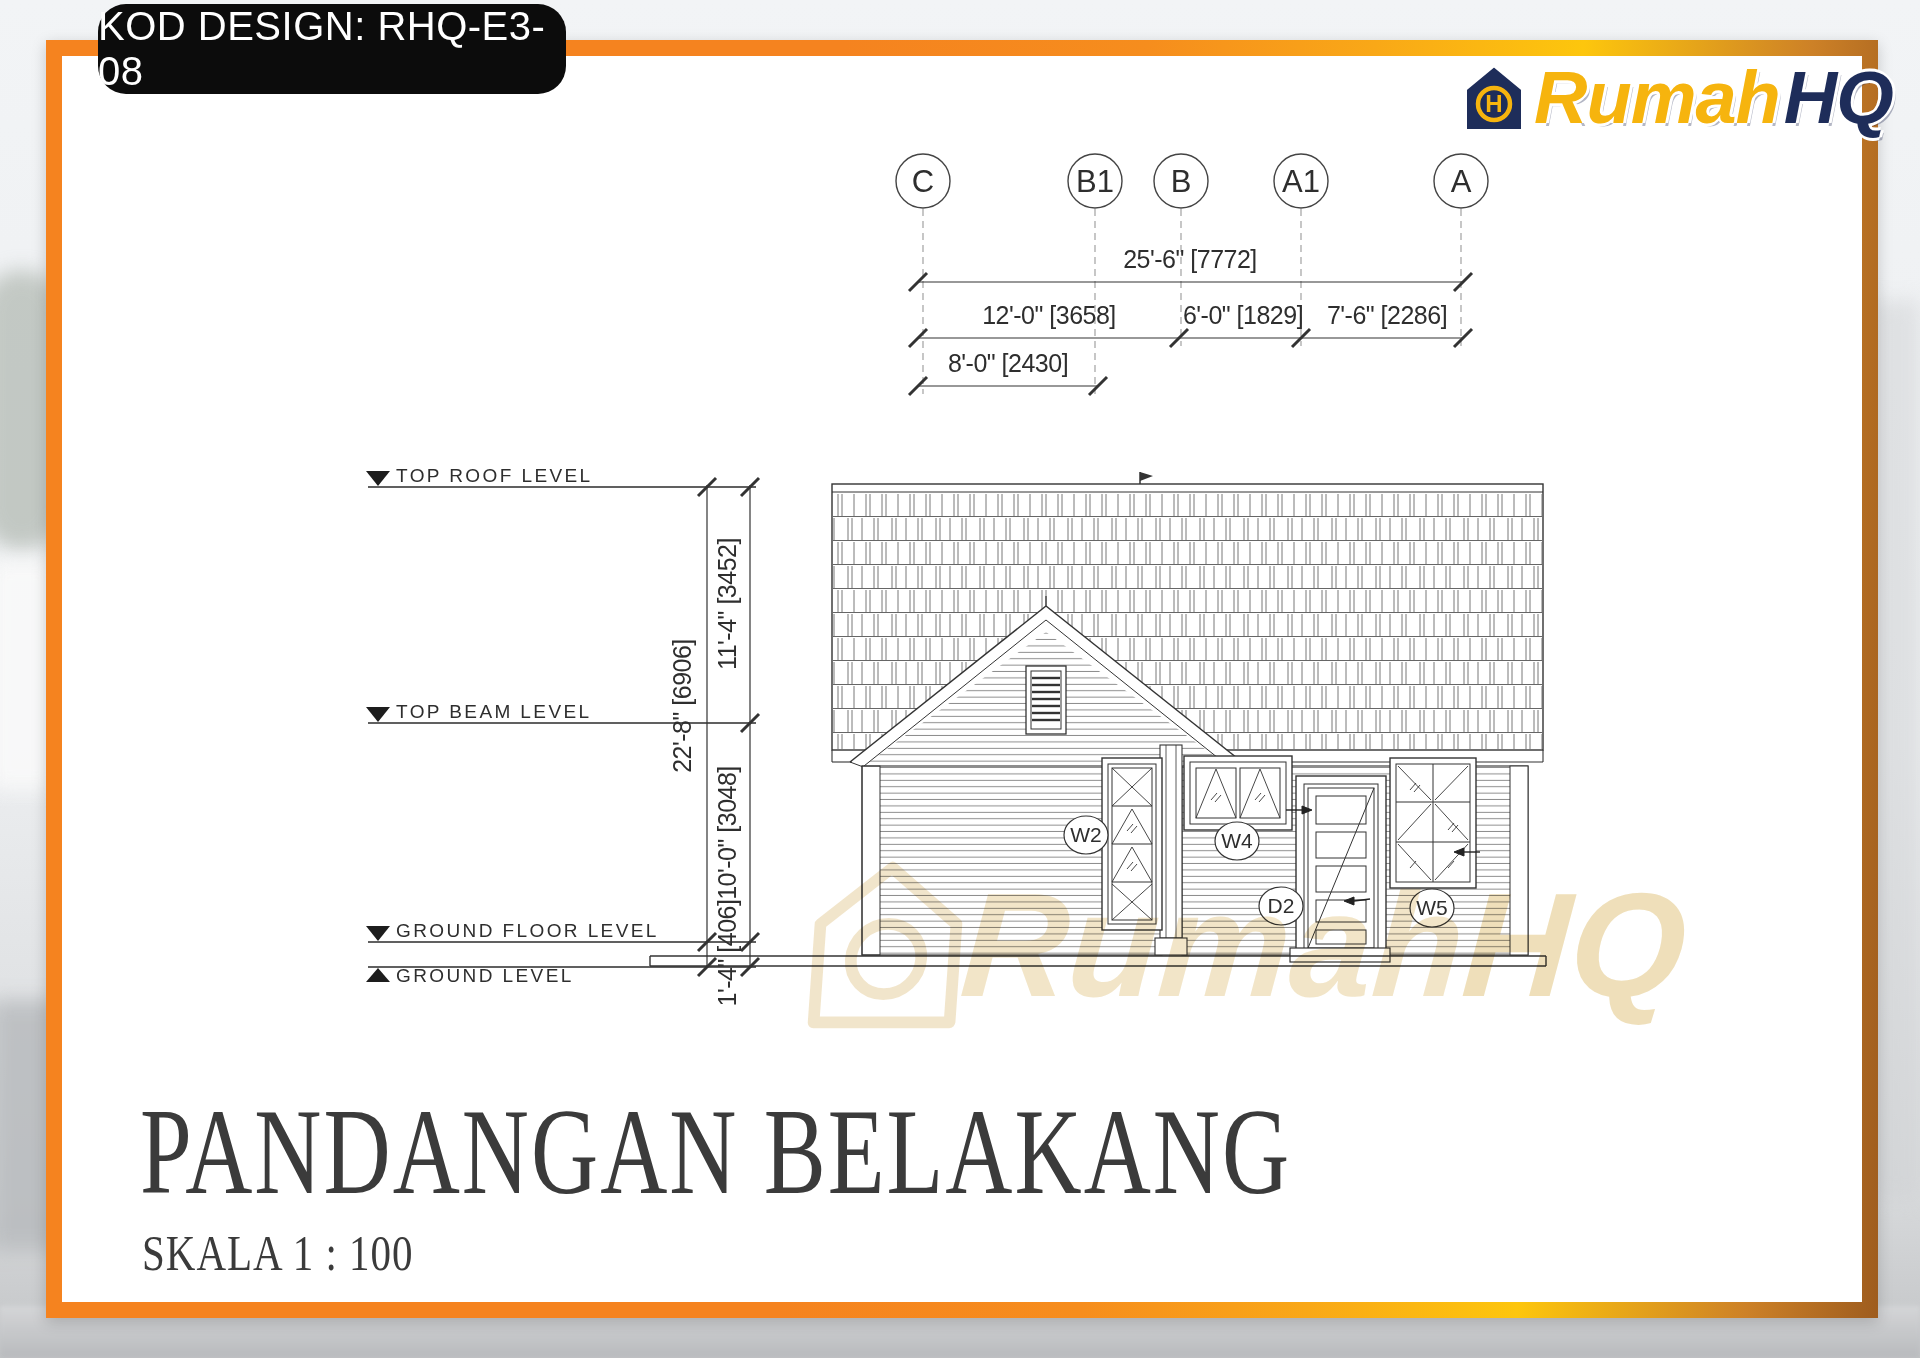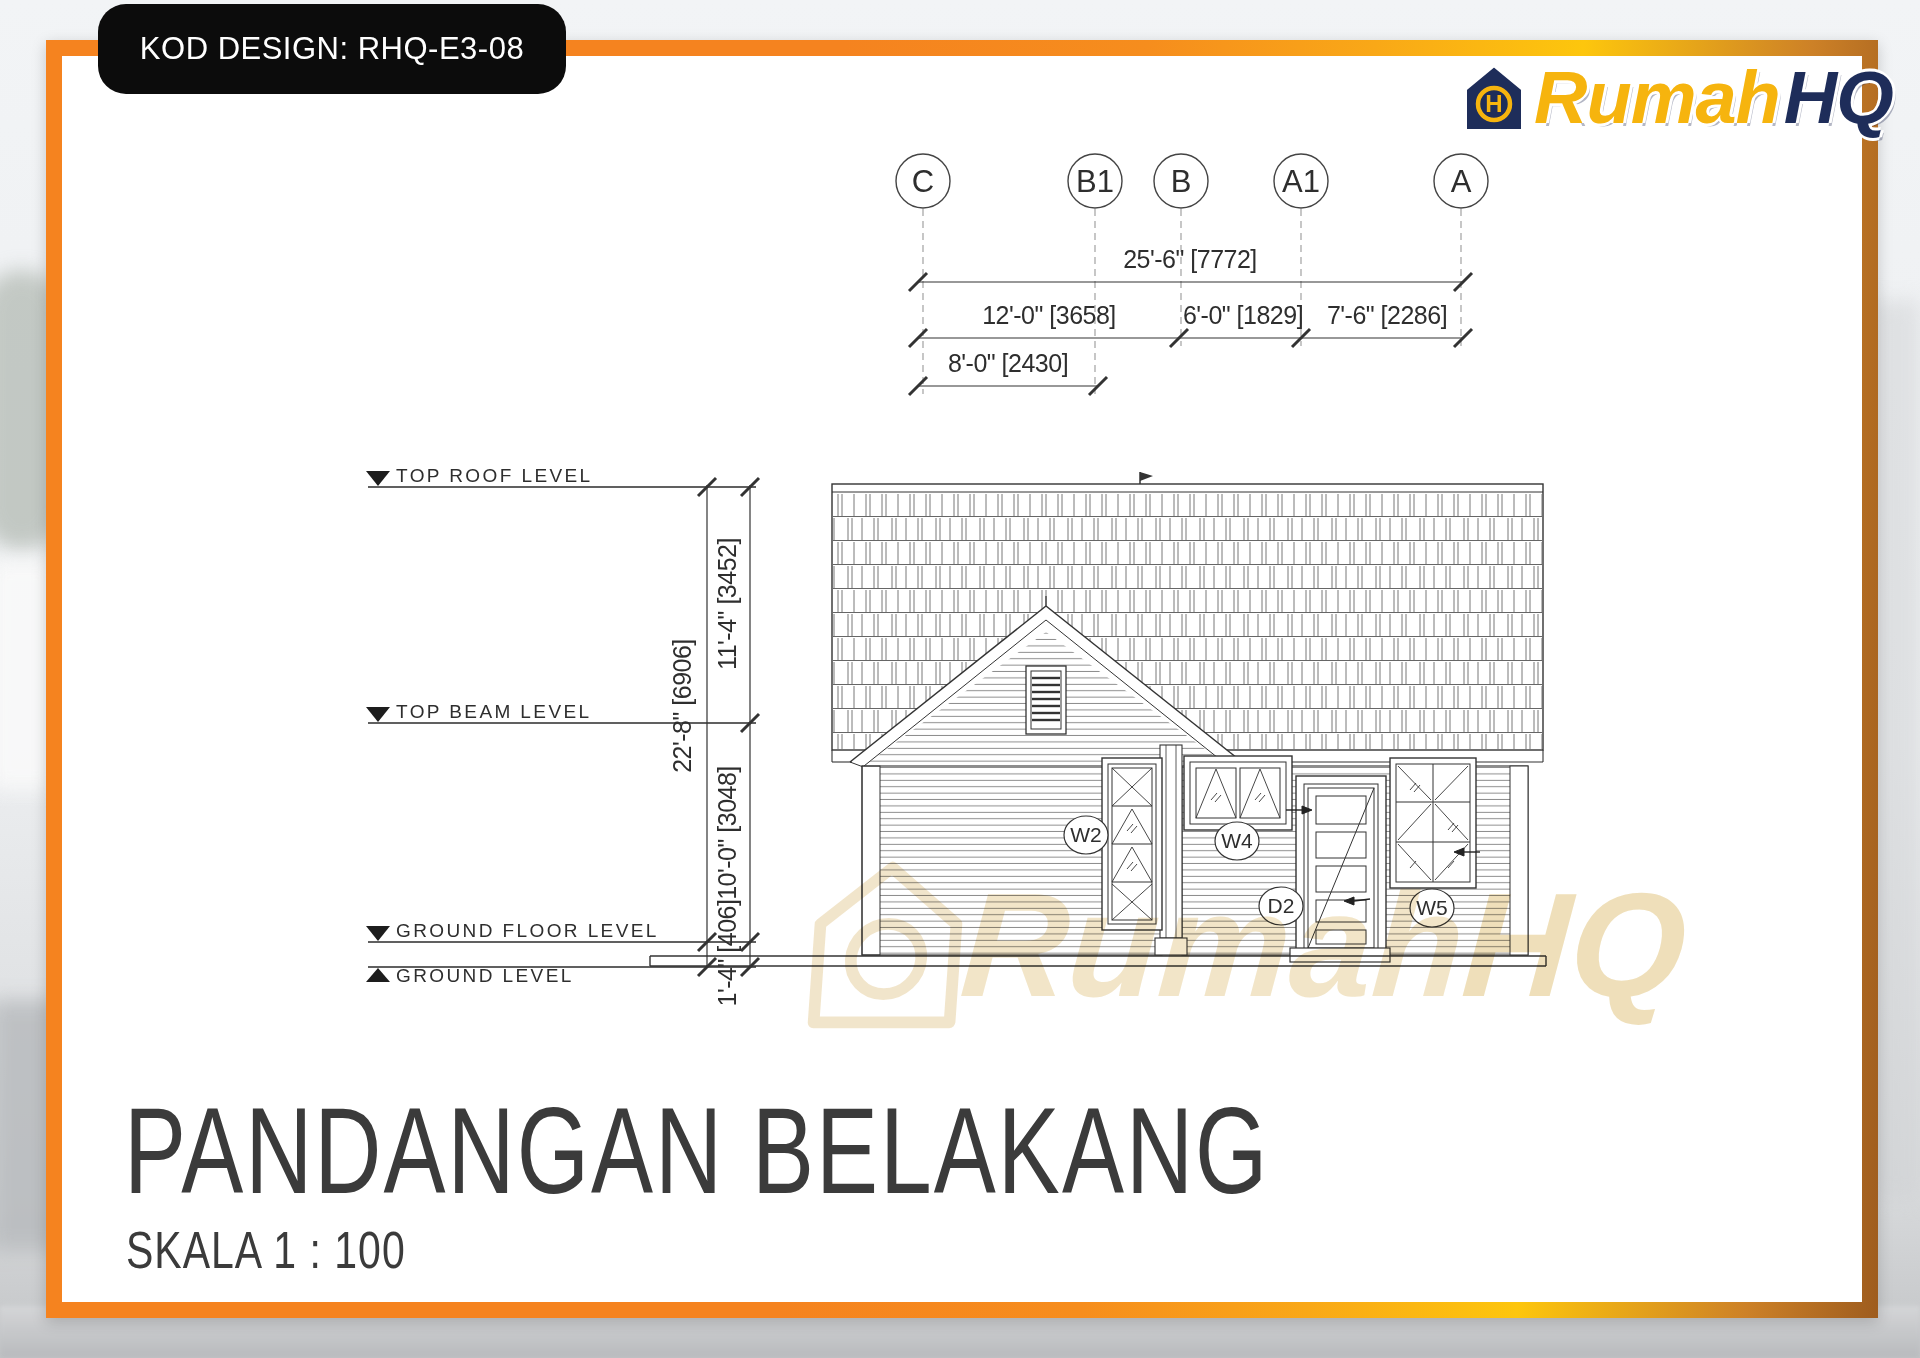--- a/index.html
+++ b/index.html
@@ -16,21 +16,21 @@
 
   
   .frame{position:absolute;left:46px;top:40px;width:1832px;height:1278px;
          background:linear-gradient(93deg,#f5831f 0%,#f5831f 42%,#f68d1d 58%,#f9a817 70%,#fdc60d 81%,#cd8127 93%,#9e5c1e 100%);
          box-shadow:0 4px 14px rgba(0,0,0,.18);}
   .card{position:absolute;left:16px;top:16px;right:16px;bottom:16px;background:#ffffff;}
 
   
   .badge{position:absolute;left:98px;top:4px;width:468px;height:90px;background:#0c0c0c;
          border-radius:28px;display:flex;align-items:center;justify-content:center;z-index:30;}
-  .badge span{color:#fff;font-size:31px;letter-spacing:.5px;}
+  .badge span{color:#fff;font-size:40px;letter-spacing:.5px;}
 
   
   .logo{position:absolute;left:1462px;top:58px;height:80px;display:flex;align-items:center;z-index:30;}
   .logo-word{font-size:74px;font-weight:bold;font-style:italic;line-height:1;letter-spacing:-1px;
              text-shadow:-3px 0 #fff,3px 0 #fff,0 -3px #fff,0 3px #fff,3px 3px 0 rgba(40,50,90,.35);}
   .logo-rumah{color:#f6b40e;margin-left:8px;}
   .logo-hq{color:#1e2d5a;margin-left:4px;}
 
   
   svg.drawing{position:absolute;left:0;top:0;z-index:10;}
@@ -42,21 +42,21 @@
 
   
   .watermark{position:absolute;left:812px;top:845px;width:770px;height:200px;z-index:20;
              display:flex;align-items:center;opacity:.5;mix-blend-mode:multiply;pointer-events:none;
              transform:skewX(-4deg);}
   .wm-text{font-size:148px;font-weight:bold;font-style:italic;color:#e5cc92;line-height:1;
            text-shadow:0 0 2px #fff;white-space:nowrap;}
   .wm-text .wm2{color:#dfc075;}
 
   
-  .titleblock{position:absolute;left:124px;top:1090px;z-index:25;color:#3b3b3b;}
+  .titleblock{position:absolute;left:140px;top:1090px;z-index:25;color:#3b3b3b;font-family:Liberation Serif, serif;}
   .title-main{font-size:93px;font-weight:400;letter-spacing:2px;transform:scaleY(1.32);
               transform-origin:0 0;white-space:nowrap;line-height:1;}
   .title-scale{position:absolute;left:2px;top:132px;font-size:41px;letter-spacing:1px;
                transform:scaleY(1.25);transform-origin:0 0;white-space:nowrap;}
 </style>
 </head>
 <body>
 
 <div class="stage">
 

